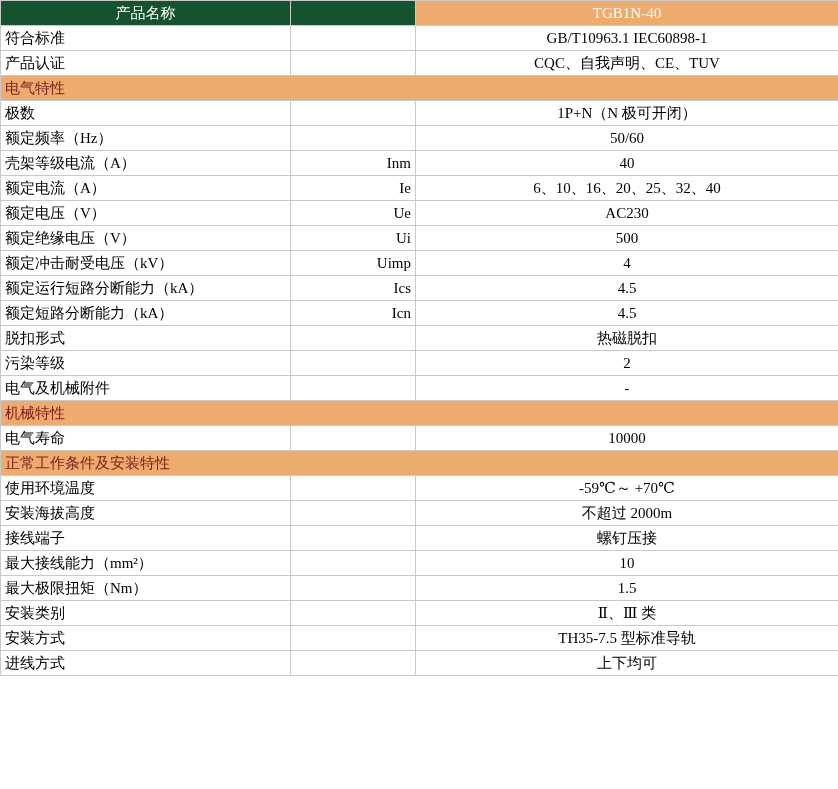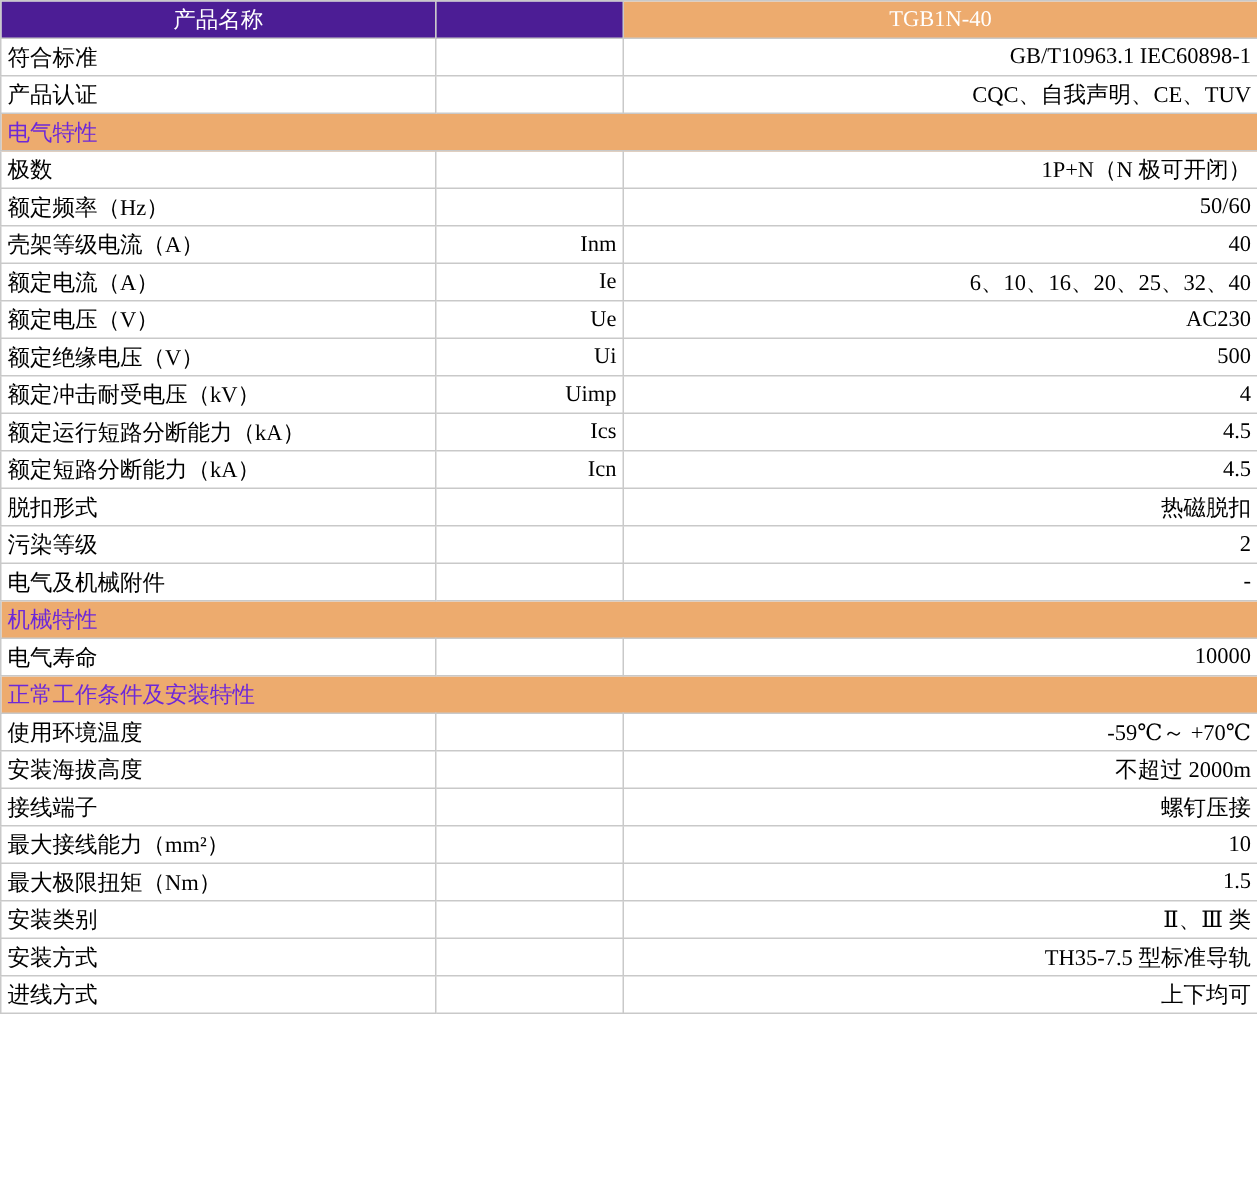--- a/index.html
+++ b/index.html
@@ -30,33 +30,33 @@
   col.c-val   { width: 423px; }
 
   td.label {
     text-align: left;
     padding-left: 8px;
   }
   td.sym {
     text-align: right;
   }
   td.value {
-    text-align: right;
+    text-align: center;
   }
   tr.section td {
     background: #edab6e;
-    color: #6d28d9;
+    color: #7f1d1d;
     text-align: left;
     padding-left: 8px;
     font-size: 15px;
     height: 25px;
     border: 1px solid #edab6e;
   }
   tr.header td {
-    background: #4c1d95;
+    background: #14532d;
     color: #ffffff;
     text-align: center;
     font-size: 16px;
     height: 28px;
     border: 1px solid #edab6e;
   }
   tr.header td.header-value {
     background: #edab6e;
     margin-top: 13px;
   }

